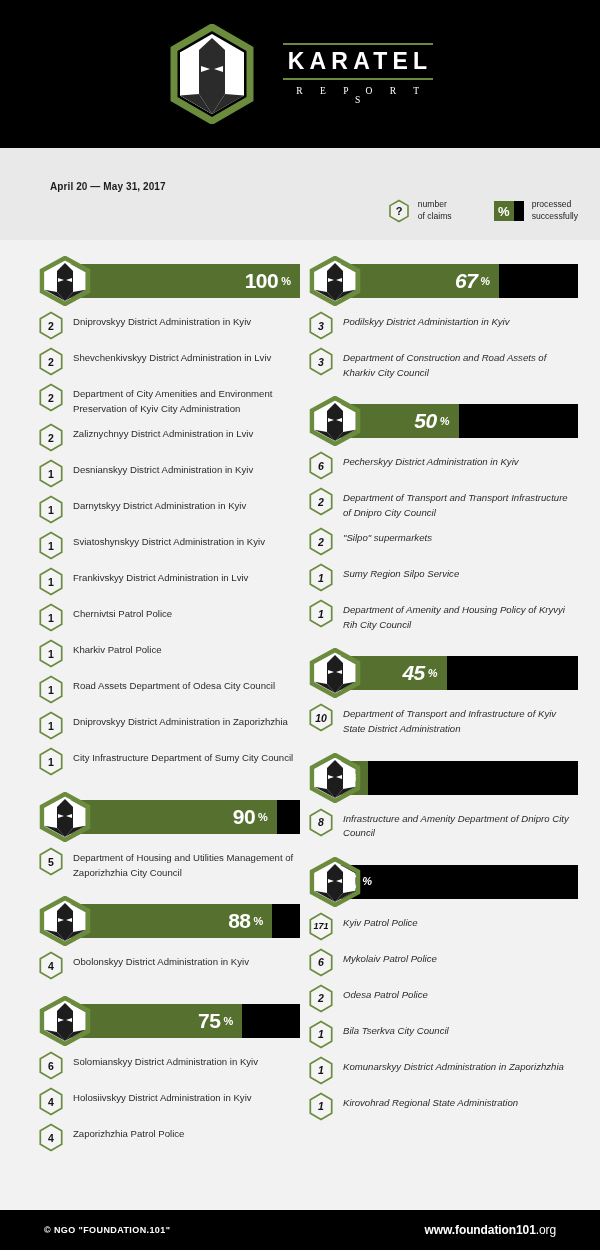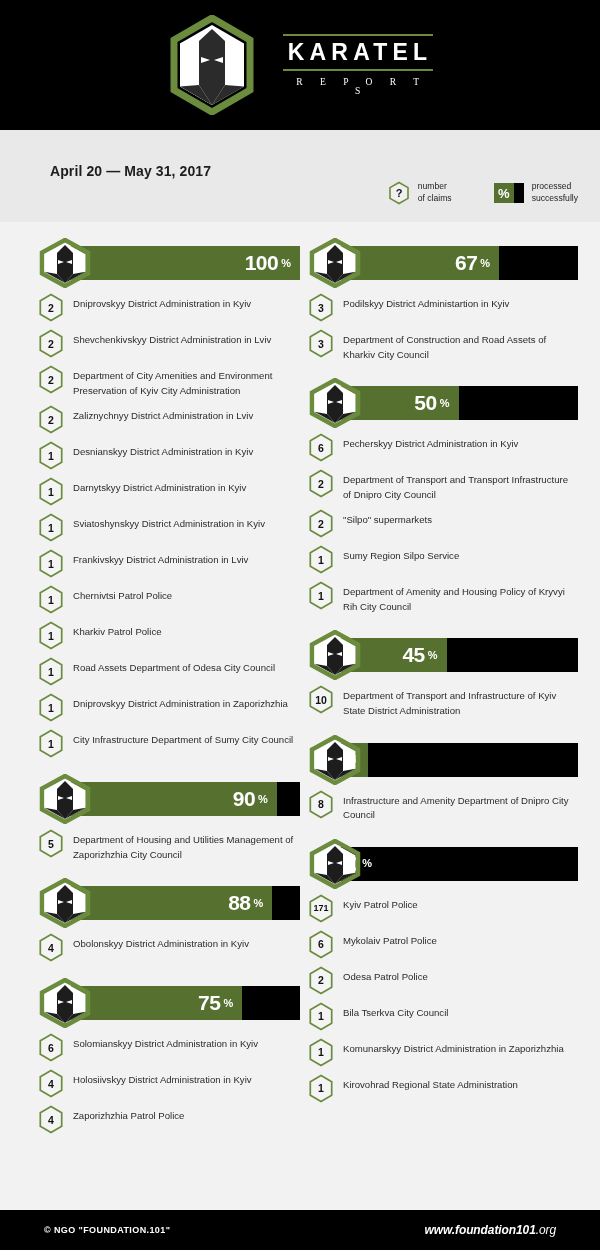--- a/index.html
+++ b/index.html
@@ -9,21 +9,21 @@
     height: 1250px;
     font-family: "Liberation Sans", sans-serif;
     background: #f2f2f2;
     overflow: hidden;
   }
 
   .page { width: 600px; height: 1250px; position: relative; background: #f2f2f2; }
 
   
   .masthead {
-    height: 130px;
+    height: 148px;
     background: #000000;
     display: flex;
     align-items: center;
     justify-content: center;
     gap: 26px;
   }
   .logo-mark { width: 90px; height: 100px; position: relative; }
   .brand-block { display: flex; flex-direction: column; align-items: stretch; width: 150px; }
   .brand-rule { height: 2px; background: #6b8b3d; width: 100%; }
   .brand-name {
@@ -52,40 +52,40 @@
     position: relative;
     padding: 20px 0 0 50px;
   }
   .page-title {
     font-size: 19.5px;
     font-weight: 700;
     color: #1d1d1d;
     letter-spacing: -0.2px;
   }
   .date-range {
-    font-size: 14px;
+    font-size: 10px;
     font-weight: 700;
     color: #1d1d1d;
     margin-top: 13px;
     letter-spacing: 0.1px;
   }
   .legend { position: absolute; right: 22px; bottom: 17px; display: flex; gap: 42px; align-items: center; }
   .legend-item { display: flex; align-items: center; gap: 8px; }
   .legend-text { font-size: 8.6px; line-height: 1.35; color: #1d1d1d; }
   .legend-hex { width: 22px; height: 24px; position: relative; }
   .legend-swatch { width: 30px; height: 20px; display: flex; }
   .legend-swatch .g { flex: 0 0 20px; background: #56702f; color: #fff; font-size: 13px;
                       font-weight: 700; display: flex; align-items: center; justify-content: center; }
   .legend-swatch .b { flex: 1; background: #000; }
 
   
   .columns { display: flex; padding: 0 22px; gap: 0; justify-content: space-between; }
   .col { width: 278px; }
   .col-left { padding-left: 14px; }
-  .col-right { padding-left: 6px; }
+  .col-right { padding-left: 6px; font-style: italic; }
 
   
   .bar-row { position: relative; height: 50px; margin-top: 16px; margin-bottom: 4px; }
   .bar-track {
     position: absolute;
     left: 33px; right: 0; top: 8px;
     height: 34px;
     background: #000000;
     overflow: hidden;
   }
@@ -137,21 +137,21 @@
 
   
   .footer {
     position: absolute; left: 0; right: 0; bottom: 0;
     height: 40px;
     background: #000000;
     display: flex; align-items: center; justify-content: space-between;
     padding: 0 44px;
   }
   .footer-left { color: #ffffff; font-size: 9px; font-weight: 700; letter-spacing: 0.4px; }
-  .footer-right { color: #ffffff; font-size: 12px; letter-spacing: -0.1px; font-style: italic; }
+  .footer-right { color: #ffffff; font-size: 12px; letter-spacing: -0.1px; }
   .footer-right b { font-weight: 700; }
 </style>
 </head>
 <body>
 
 <div class="page">
 
   <div class="masthead">
     <div class="logo-mark">
       <svg viewBox="0 0 90 100" width="90" height="100">

